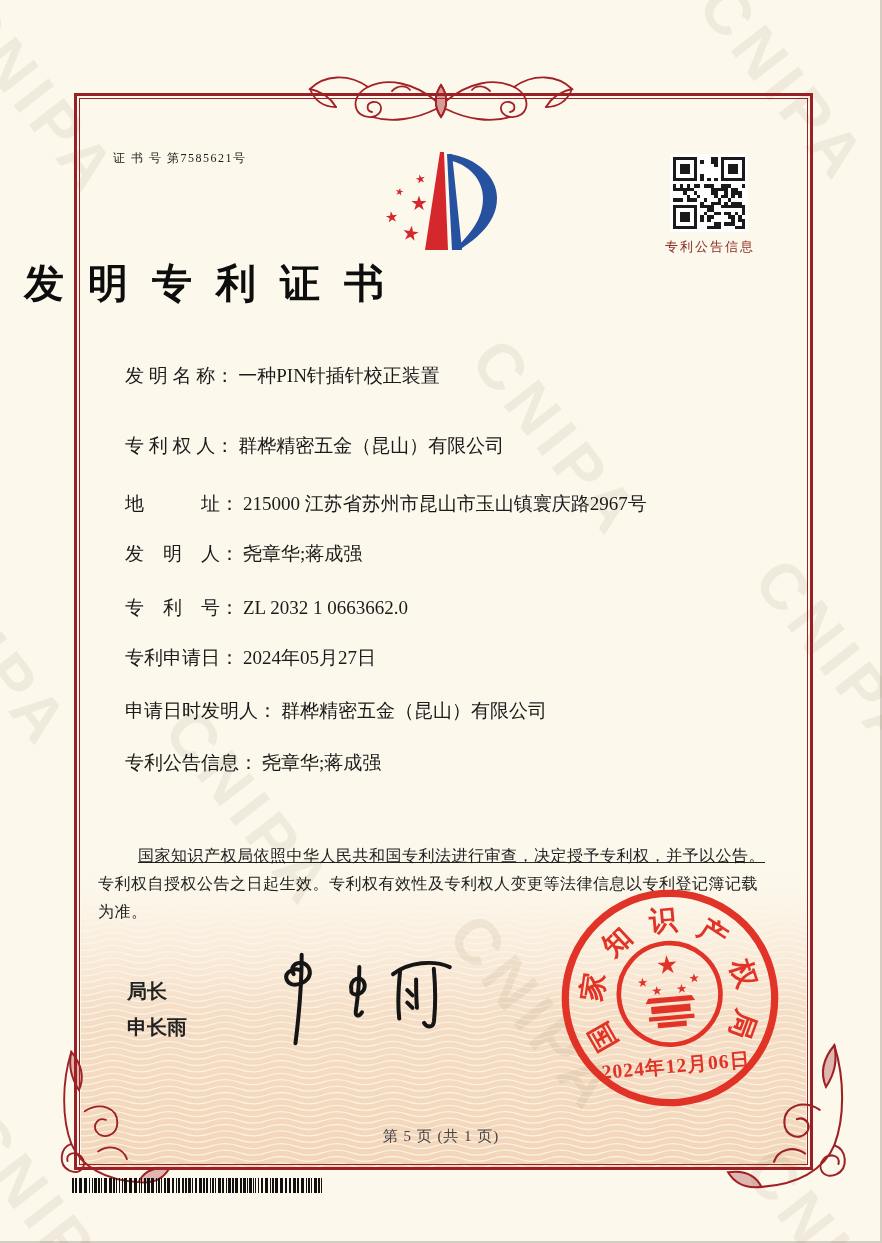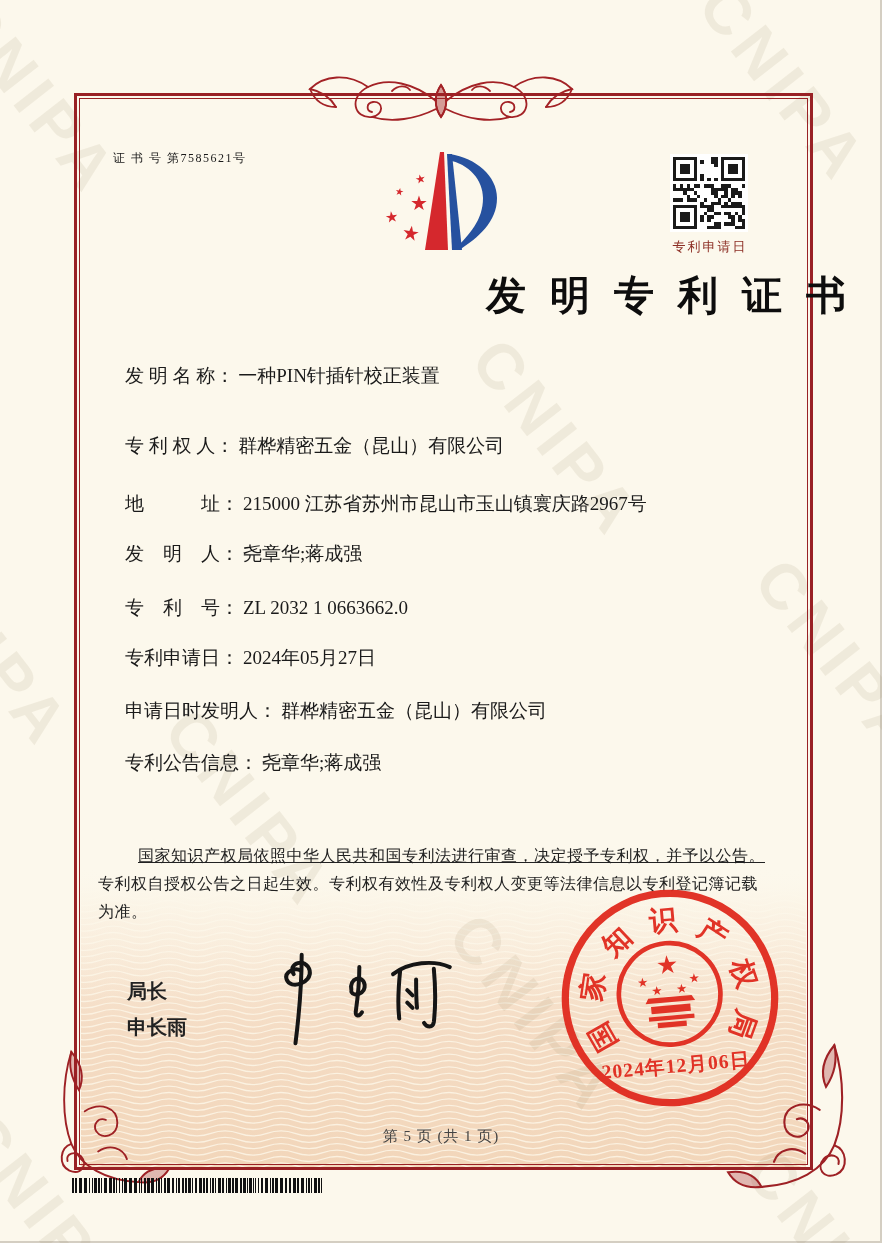--- a/index.html
+++ b/index.html
@@ -28,21 +28,21 @@
   .corner.right{left:726px;top:1036px;width:125px;height:158px;transform:scaleX(-1);}
   
   .cert-no{position:absolute;left:113px;top:150px;font-size:12px;letter-spacing:1.5px;z-index:3;}
   .logo{position:absolute;left:368px;top:146px;width:138px;height:106px;z-index:3;}
   .logo svg{position:absolute;inset:0;}
   .logo .st{position:absolute;color:#d5282d;line-height:1;font-family:"DejaVu Sans",sans-serif;}
   .qr-wrap{position:absolute;left:670px;top:154px;width:72px;height:72px;background:#fff;
            padding:3px;z-index:3;}
   .qr-caption{position:absolute;left:645px;top:238px;width:130px;text-align:center;font-size:13px;
               color:#8c2d23;letter-spacing:2px;z-index:3;}
-  .title{position:absolute;left:0;right:0;top:256px;margin:12px;text-align:right;z-index:3;
+  .title{position:absolute;left:0;right:0;top:256px;margin:0;text-align:left;z-index:3;
          font-size:40px;font-weight:700;letter-spacing:24px;text-indent:24px;color:#0d0d0d;}
   
   .rows{position:absolute;left:125px;top:352px;width:670px;z-index:3;font-size:19px;}
   .row{position:absolute;left:0;width:100%;white-space:nowrap;}
   .row .lbl{color:#1a1a1a;}
   .row .val{margin-left:4px;}
   .row .col2{position:absolute;left:340px;top:0;}
   
   .statement{position:absolute;left:98px;top:842px;width:676px;z-index:3;font-size:16px;
              line-height:28px;letter-spacing:.5px;color:#222;}
@@ -396,21 +396,21 @@
         <rect x="6" y="20" width="1" height="1" fill="#1a1a1a"></rect>
         <rect x="10" y="20" width="1" height="1" fill="#1a1a1a"></rect>
         <rect x="11" y="20" width="1" height="1" fill="#1a1a1a"></rect>
         <rect x="12" y="20" width="1" height="1" fill="#1a1a1a"></rect>
         <rect x="13" y="20" width="1" height="1" fill="#1a1a1a"></rect>
         <rect x="18" y="20" width="1" height="1" fill="#1a1a1a"></rect>
         <rect x="19" y="20" width="1" height="1" fill="#1a1a1a"></rect>
         <rect x="20" y="20" width="1" height="1" fill="#1a1a1a"></rect>
       </svg>
   </div>
-  <div class="qr-caption">专利申请日</div>
+  <div class="qr-caption">专利公告信息</div>
 
   <h1 class="title">发明专利证书</h1>
 
   <div class="rows">
     <div class="row" style="top:11px"><span class="lbl">发 明 名 称：</span><span class="val">一种PIN针插针校正装置</span></div>
     <div class="row" style="top:81px"><span class="lbl">专 利 权 人：</span><span class="val">群桦精密五金（昆山）有限公司</span></div>
     <div class="row" style="top:139px"><span class="lbl">地　　　址：</span><span class="val">215000 江苏省苏州市昆山市玉山镇寰庆路2967号</span></div>
     <div class="row" style="top:189px"><span class="lbl">发　明　人：</span><span class="val">尧章华;蒋成强</span></div>
     <div class="row" style="top:243px">
       <span class="lbl">专　利　号：</span><span class="val">ZL 2032 1 0663662.0</span>

